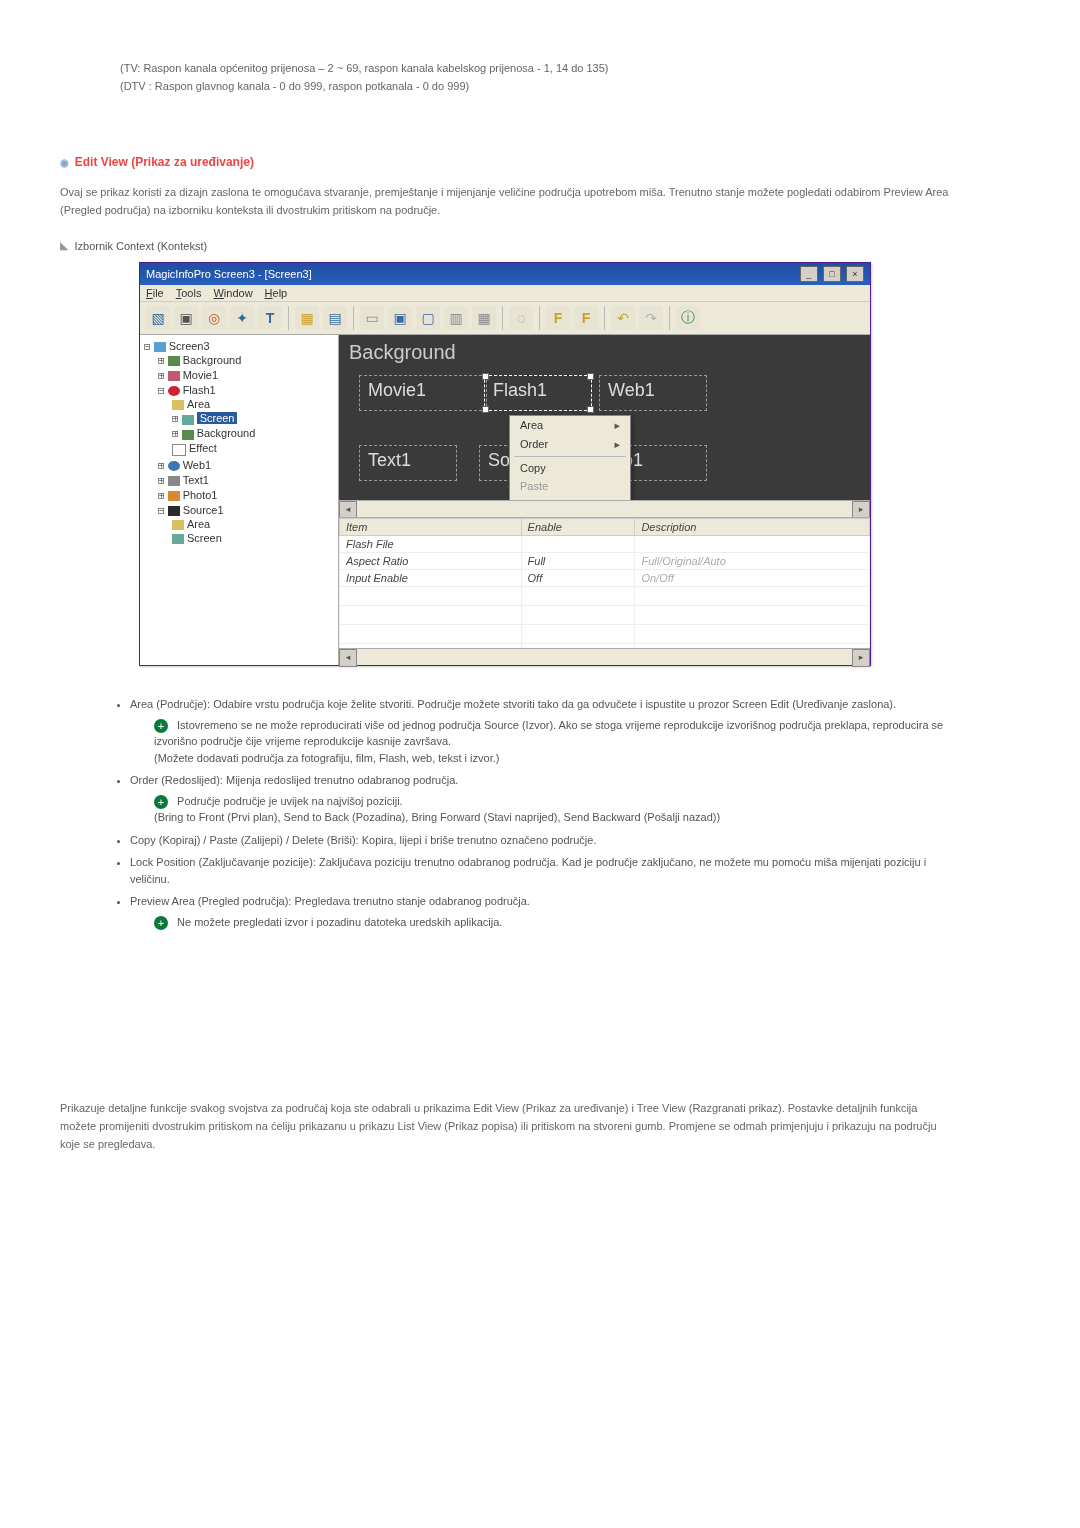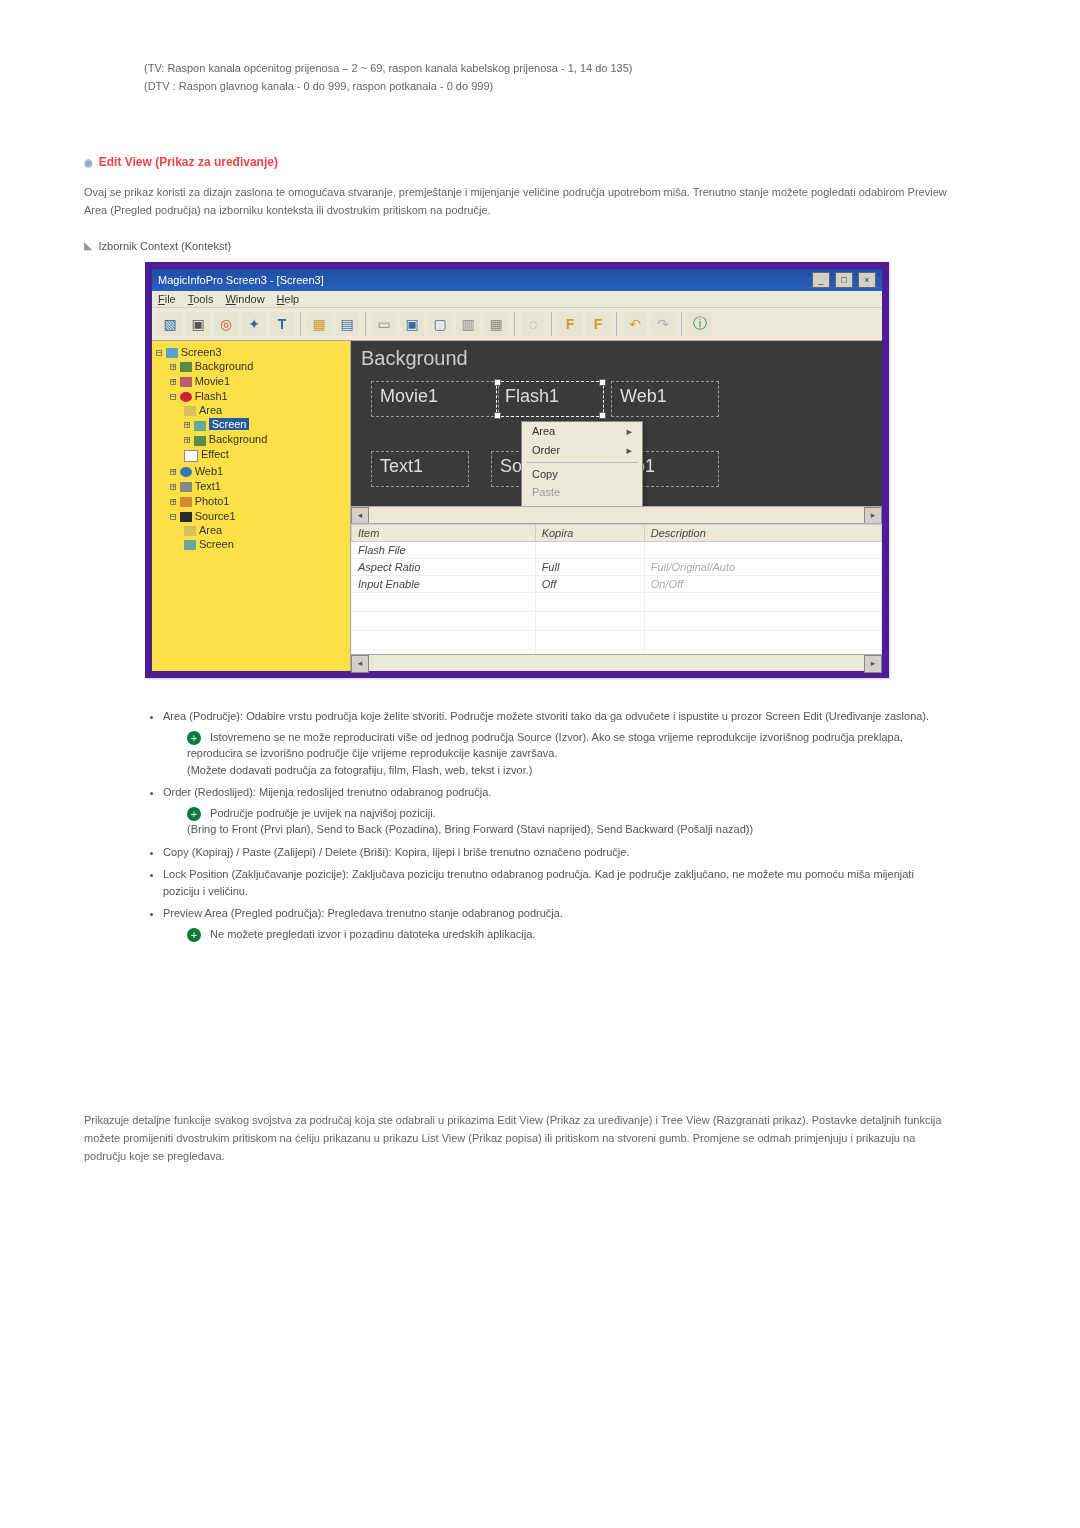--- a/index.html
+++ b/index.html
@@ -5,21 +5,21 @@
   body {
     margin: 0;
     padding: 0;
     background: #fff;
     font-family: Verdana, Arial, sans-serif;
     font-size: 11px;
     color: #555;
     width: 1080px;
   }
   .page {
-    padding: 60px 130px 80px 84px;
+    padding: 60px 130px 80px 60px;
   }
   .intro-note {
     margin-left: 60px;
     color: #666;
     line-height: 1.6;
     margin-bottom: 60px;
   }
   .section-title {
     color: #ef4444;
     font-weight: bold;
@@ -46,21 +46,21 @@
   .sub-header .arrow {
     color: #999;
     margin-right: 6px;
     font-size: 11px;
   }
 
   
   .app-window {
     width: 730px;
     margin: 10px auto 30px auto;
-    border: 7px solid #4c1d95;
+    border: 1px solid #4c1d95;
     background: #ece9d8;
     font-family: Tahoma, Verdana, sans-serif;
     font-size: 11px;
     box-shadow: 1px 1px 2px rgba(0,0,0,.2);
   }
   .titlebar {
     background: linear-gradient(to bottom, #1f4ea0, #295fbd);
     color: #fff;
     padding: 3px 6px;
     display: flex;
@@ -109,21 +109,21 @@
   }
   .toolbar .sep {
     width:1px; background:#bbb; margin:0 2px;
   }
   .app-body {
     display: flex;
     height: 330px;
   }
   .tree-pane {
     width: 190px;
-    background: #fde047;
+    background: #ffffff;
     border-right: 1px solid #aaa;
     padding: 4px;
     color: #333;
     overflow: hidden;
   }
   .tree ul { list-style: none; margin: 0; padding-left: 14px; }
   .tree li { padding: 1px 0; white-space: nowrap; }
   .tree .exp { color:#666; margin-right:3px; font-family:monospace; }
   .tree .ico { display:inline-block; width:12px; height:10px; margin-right:3px; vertical-align:middle; }
   .ico-screen { background:#5aa0d0; }
@@ -187,21 +187,21 @@
   .prop-grid td.desc { color:#aaa; }
   .prop-grid tr.empty td { height:14px; }
 
   
   ul.doc-list {
     list-style: disc;
     padding-left: 70px;
     margin: 10px 0;
     color:#555;
   }
-  ul.doc-list > li { margin-bottom:6px; line-height:1.5;margin-left:9px; }
+  ul.doc-list > li { margin-bottom:6px; line-height:1.5; }
   .plus-icon {
     display:inline-block;
     width:14px; height:14px;
     background:#0a7a3a;
     border-radius:50%;
     color:#fff;
     font-size:11px;
     line-height:14px;
     text-align:center;
     margin-right:6px;
@@ -346,21 +346,21 @@
         <div class="scroll-h">
           <span class="sbtn">◂</span>
           <span class="sbtn">▸</span>
         </div>
 
         <div class="prop-grid">
           <table>
             <tbody>
                 <tr>
               <th>Item</th>
-              <th>Kopira</th>
+              <th>Enable</th>
               <th>Description</th>
             </tr>
             <tr>
               <td>Flash File</td>
               <td></td>
               <td class="desc"></td>
             </tr>
             <tr>
               <td>Aspect Ratio</td>
               <td>Full</td>

